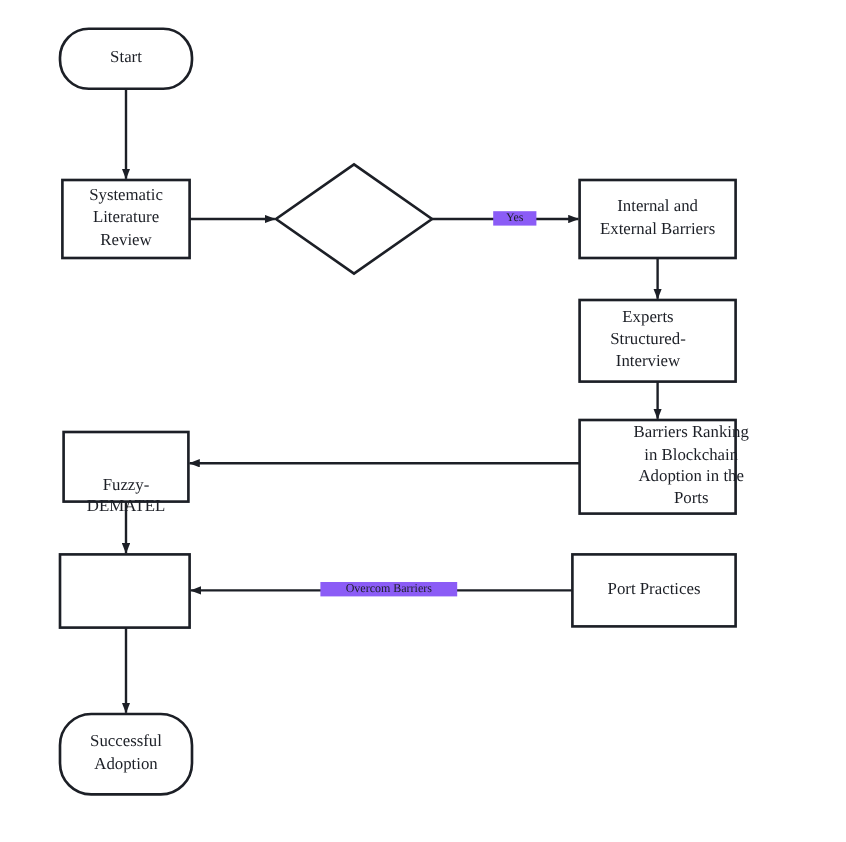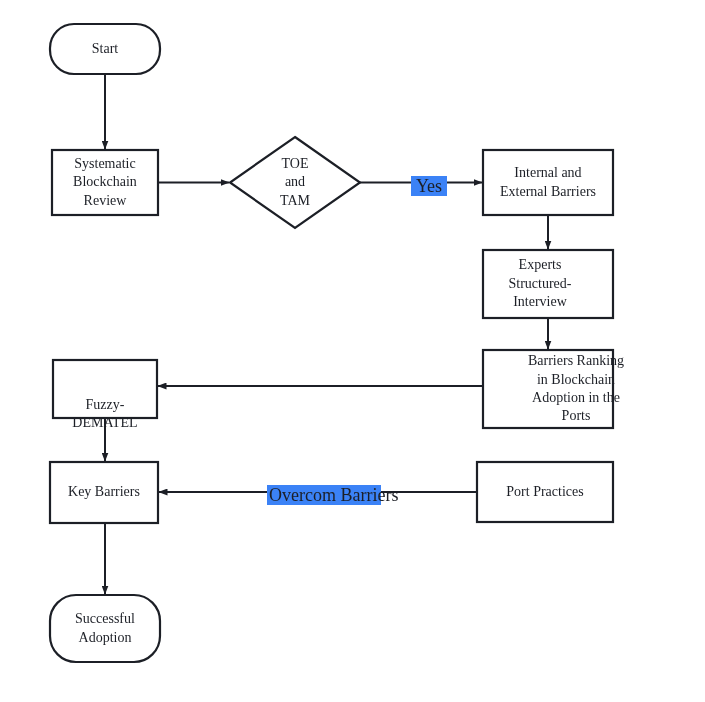--- a/index.html
+++ b/index.html
@@ -30,24 +30,24 @@
     text-align: center;
     color: #1c1f26;
     font-family: "Liberation Serif", "DejaVu Serif", serif;
     font-size: 14px;
     line-height: 1.32;
     white-space: pre-line;
     pointer-events: none;
   }
   .edge-label {
     position: absolute;
-    background: #3b82f6;
+    background: #8b5cf6;
     color: #1c1f26;
     font-family: "Liberation Serif", "DejaVu Serif", serif;
-    font-size: 18px;
+    font-size: 10px;
     line-height: 1;
     padding: 1px 2px;
     text-align: center;
     white-space: nowrap;
   }
 </style>
 </head>
 <body>
 
 <div id="canvas">
@@ -94,43 +94,39 @@
     <line x1="105" y1="418" x2="105" y2="461" stroke="#1c1f26" stroke-width="2" marker-end="url(#arrowhead)"></line>
 
     <line x1="477" y1="492" x2="159" y2="492" stroke="#1c1f26" stroke-width="2" marker-end="url(#arrowhead)"></line>
 
     <line x1="105" y1="523" x2="105" y2="594" stroke="#1c1f26" stroke-width="2" marker-end="url(#arrowhead)"></line>
   </svg>
 
   <div class="node-label" style="left:50px; top:24px; width:110px; height:50px;">Start</div>
 
   <div class="node-label" style="left:52px; top:150px; width:106px; height:65px;">Systematic
-Blockchain
+Literature
 Review</div>
 
-  <div class="node-label" style="left:245px; top:139px; width:100px; height:87px;">TOE
-and
-TAM</div>
 
   <div class="node-label" style="left:483px; top:150px; width:130px; height:65px;">Internal and
 External Barriers</div>
 
   <div class="node-label" style="left:483px; top:250px; width:114px; height:68px;">Experts
 Structured-
 Interview</div>
 
   <div class="node-label" style="left:483px; top:350px; width:130px; height:78px;padding-left:28px;">Barriers Ranking
 in Blockchain
 Adoption in the
 Ports</div>
 
   <div class="node-label" style="left:53px; top:360px; width:104px; height:58px;margin-top:25px;">Fuzzy-
 DEMATEL</div>
 
-  <div class="node-label" style="left:50px; top:462px; width:108px; height:61px;">Key Barriers</div>
 
   <div class="node-label" style="left:477px; top:462px; width:136px; height:60px;">Port Practices</div>
 
   <div class="node-label" style="left:50px; top:595px; width:110px; height:67px;">Successful
 Adoption</div>
 
   <div class="edge-label" style="left:411px; top:176px; width:32px;">Yes</div>
 
   <div class="edge-label" style="left:267px; top:485px; width:110px;">Overcom Barriers</div>
 

